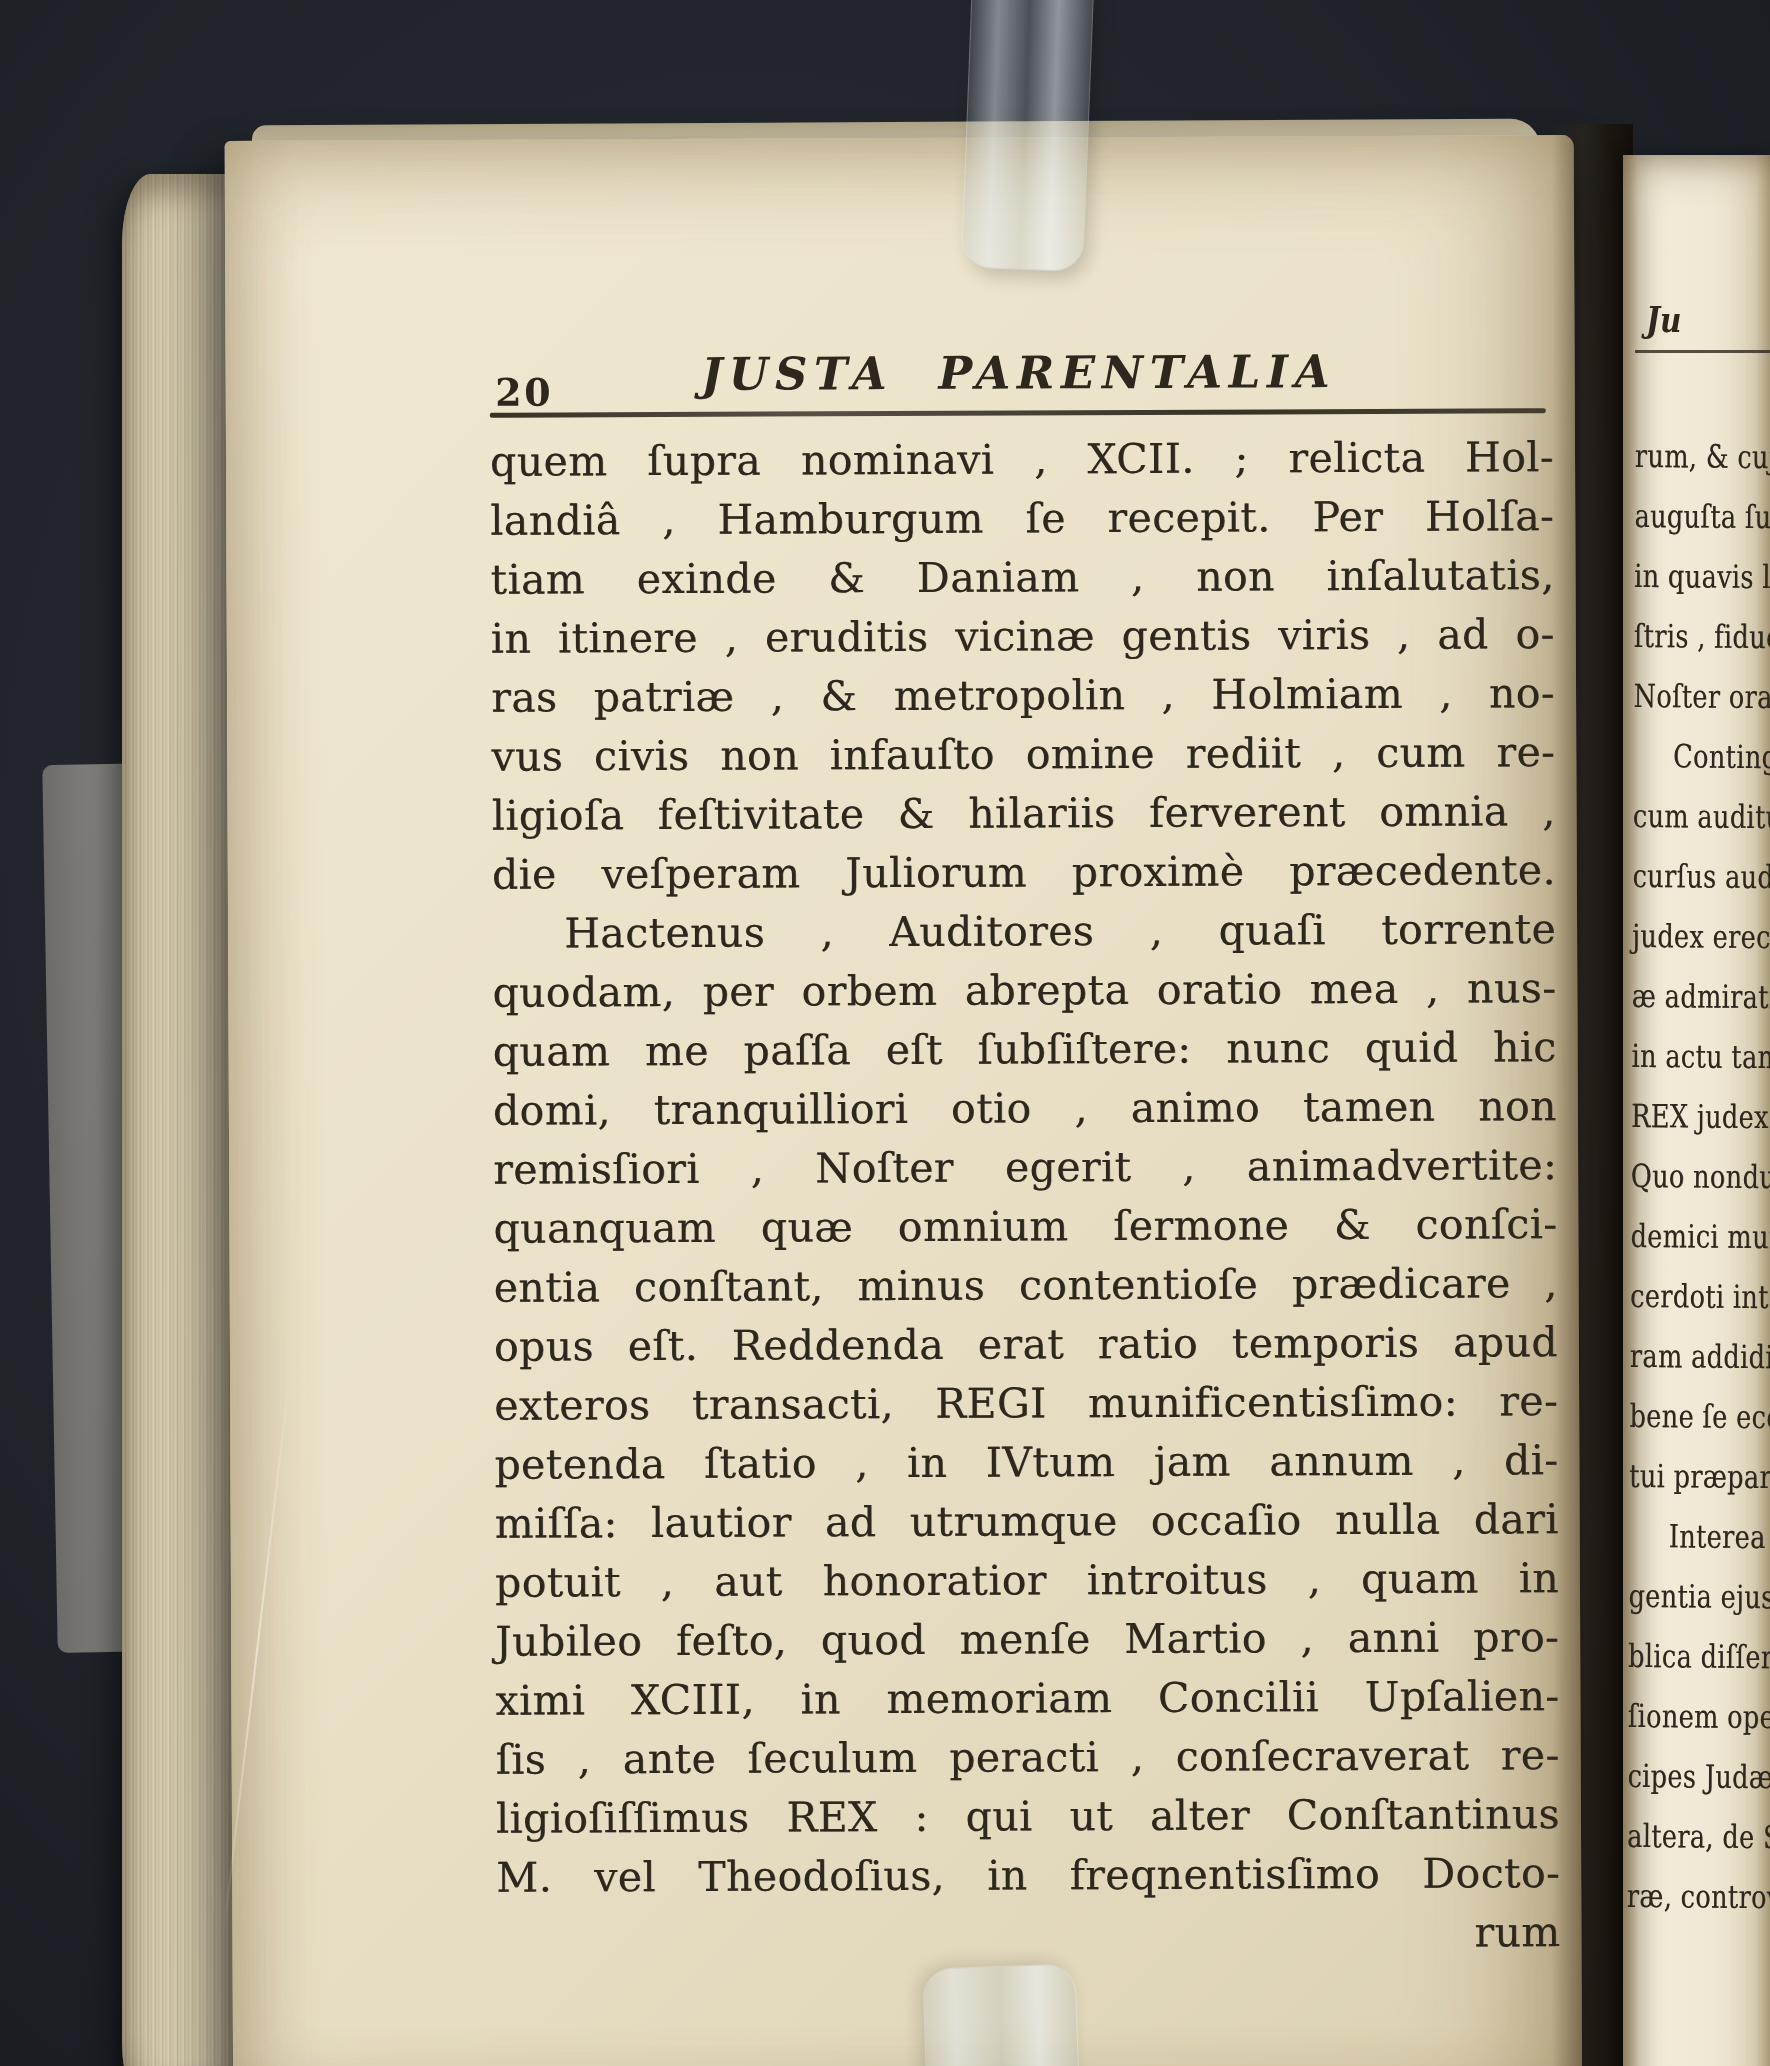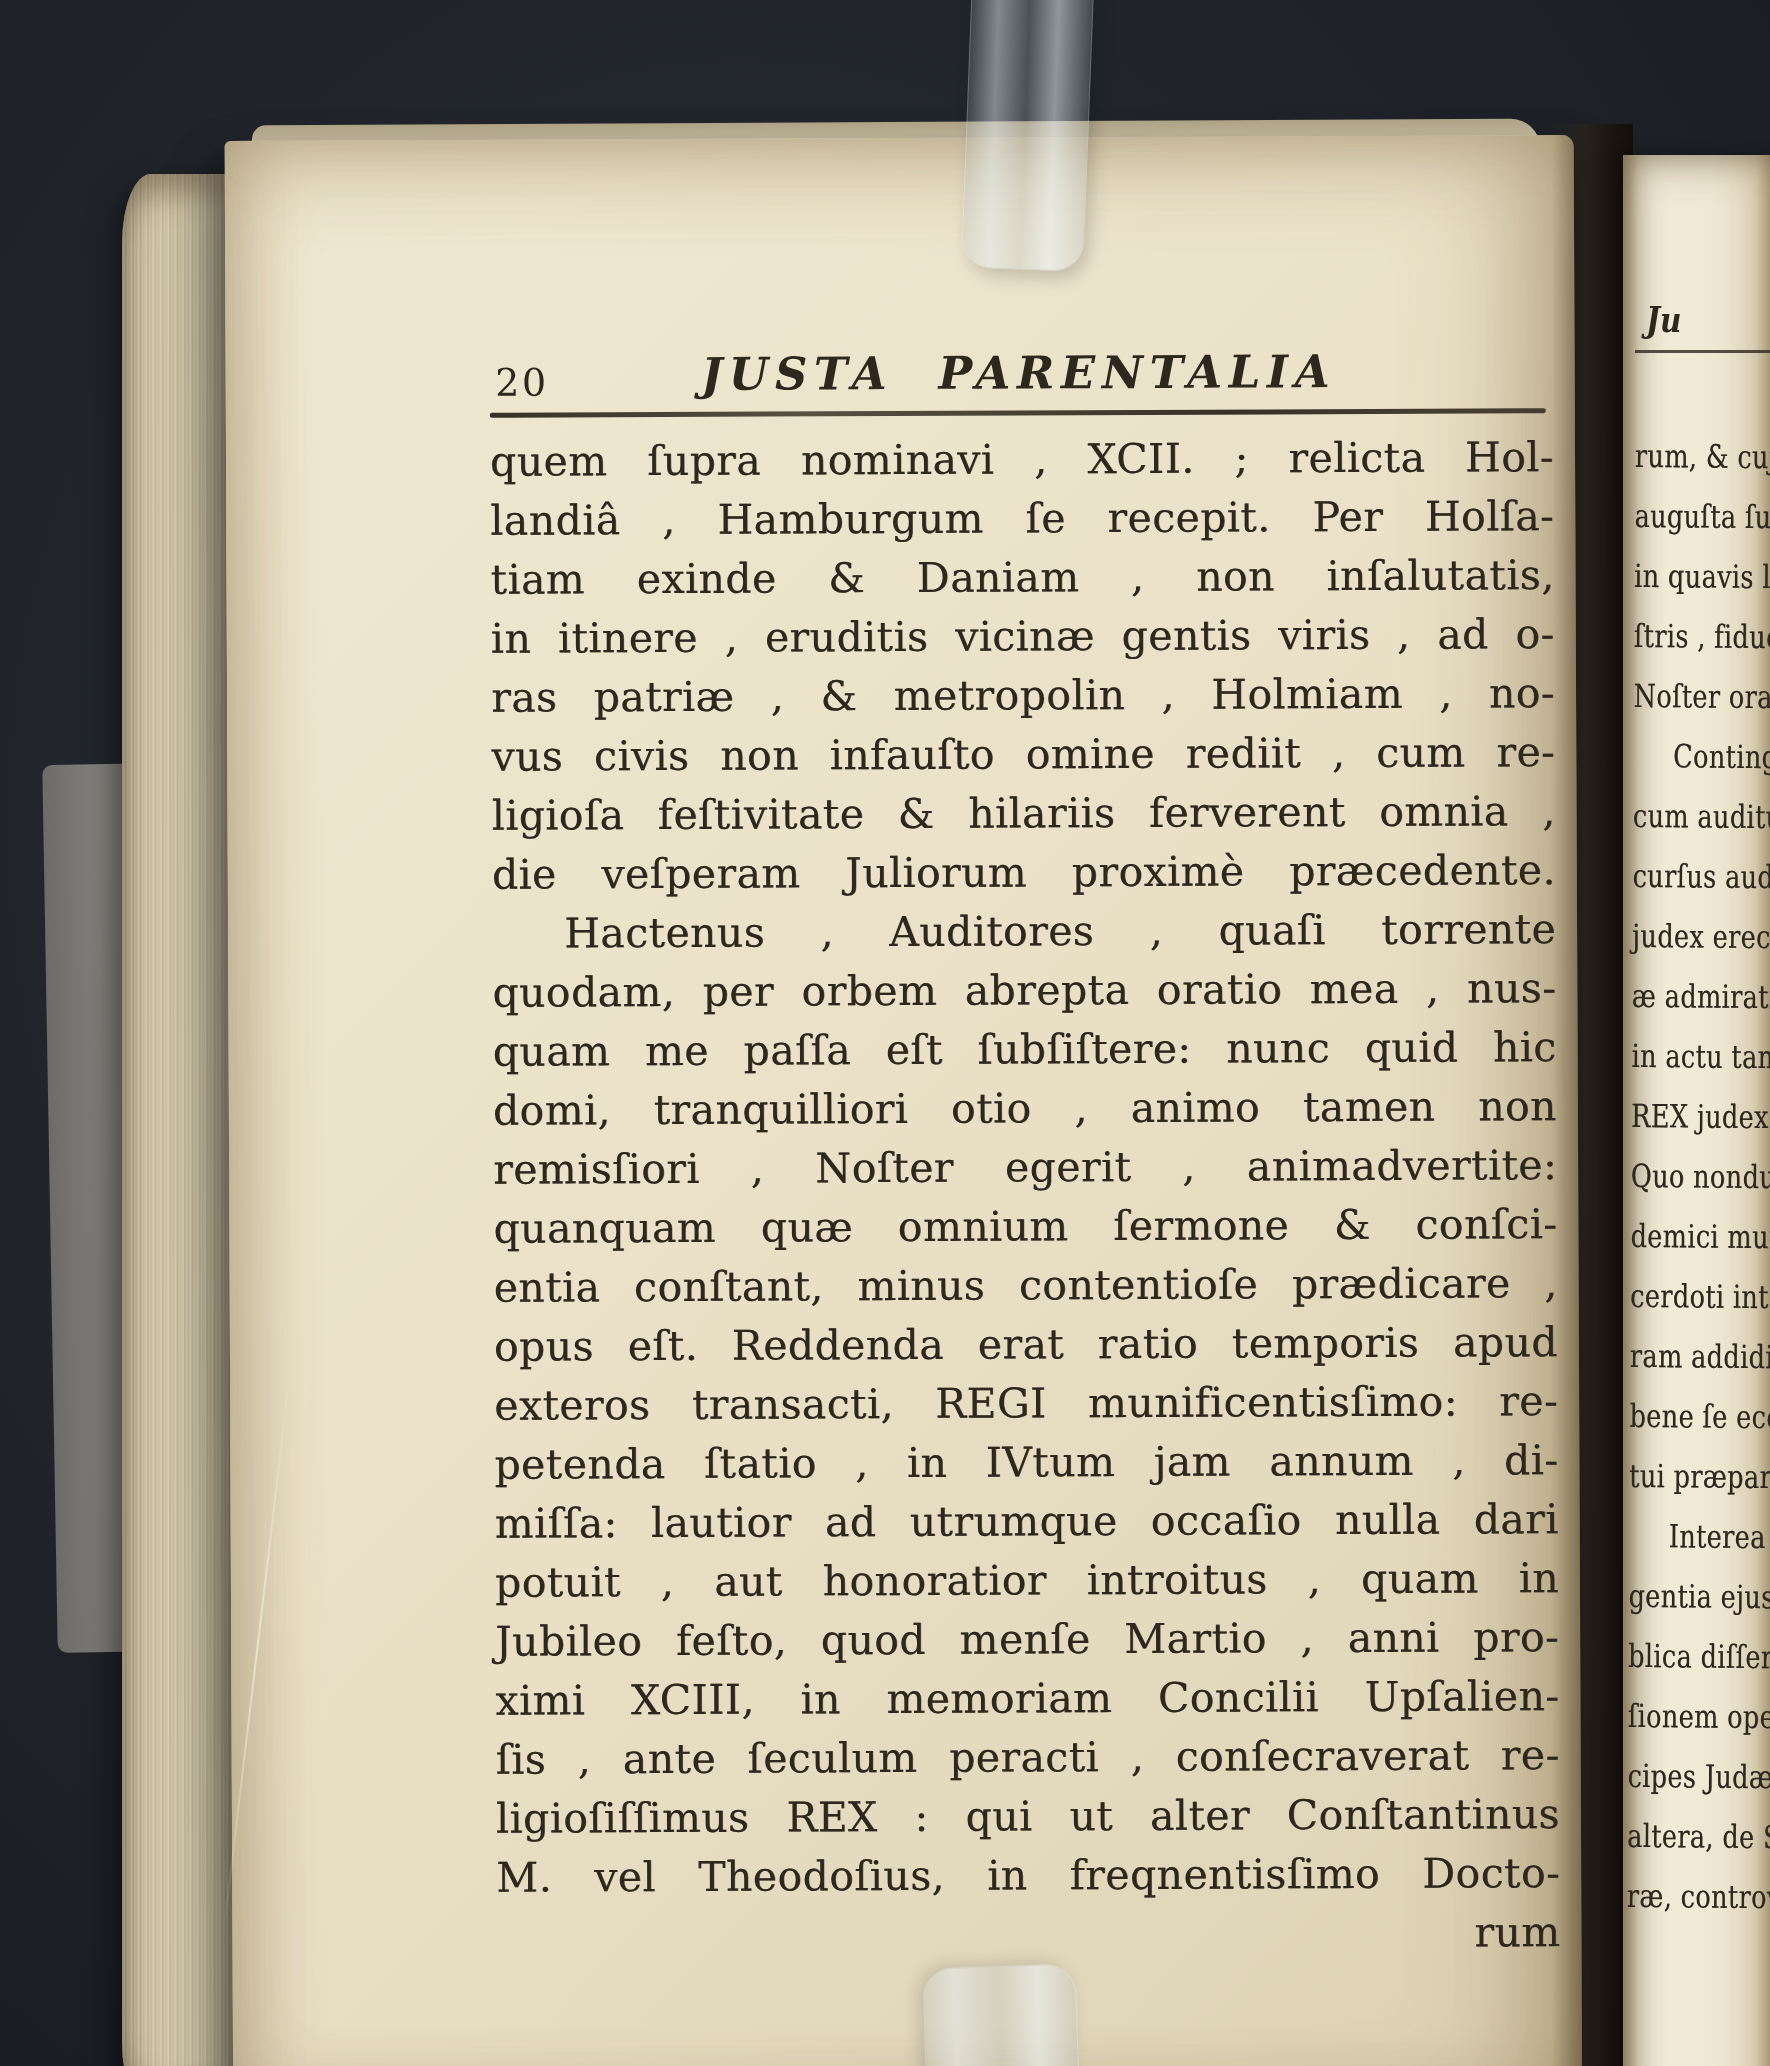--- a/index.html
+++ b/index.html
@@ -53,22 +53,22 @@
   }
   .left-page::before {
     content: ""; position: absolute; inset: 0; border-radius: inherit; pointer-events: none;
     box-shadow: inset 0 0 95px rgba(130,105,60,.22),
                 inset -62px 0 112px rgba(115,90,50,.33),
                 inset 29px 0 62px rgba(130,105,60,.16),
                 inset 0 -39px 70px rgba(120,95,55,.22);
   }
   .page-header { position: absolute; left: 267px; top: 209px; width: 1052px; height: 58px; }
   .pagenum {
-    position: absolute; left: 2.5px; top: 12px;
-    font-size: 38px; letter-spacing: 2.5px; font-weight: normal;
+    position: absolute; left: 2.5px; top: 21px;
+    font-size: 38px; letter-spacing: 2.5px; font-weight: bold;
   }
   .running-title {
     position: absolute; left: 0; right: 0; text-align: center;
     font-style: italic; font-weight: bold;
     font-size: 45px; letter-spacing: 6.6px; word-spacing: 23px;
   }
   .head-rule {
     position: absolute; left: 264px; top: 273px; width: 1056px; height: 4.5px;
     border-radius: 2.1px;
     background: linear-gradient(90deg, rgba(46,39,29,.95), rgba(46,39,29,.78) 30%, rgba(46,39,29,.95) 70%, rgba(46,39,29,.85));

